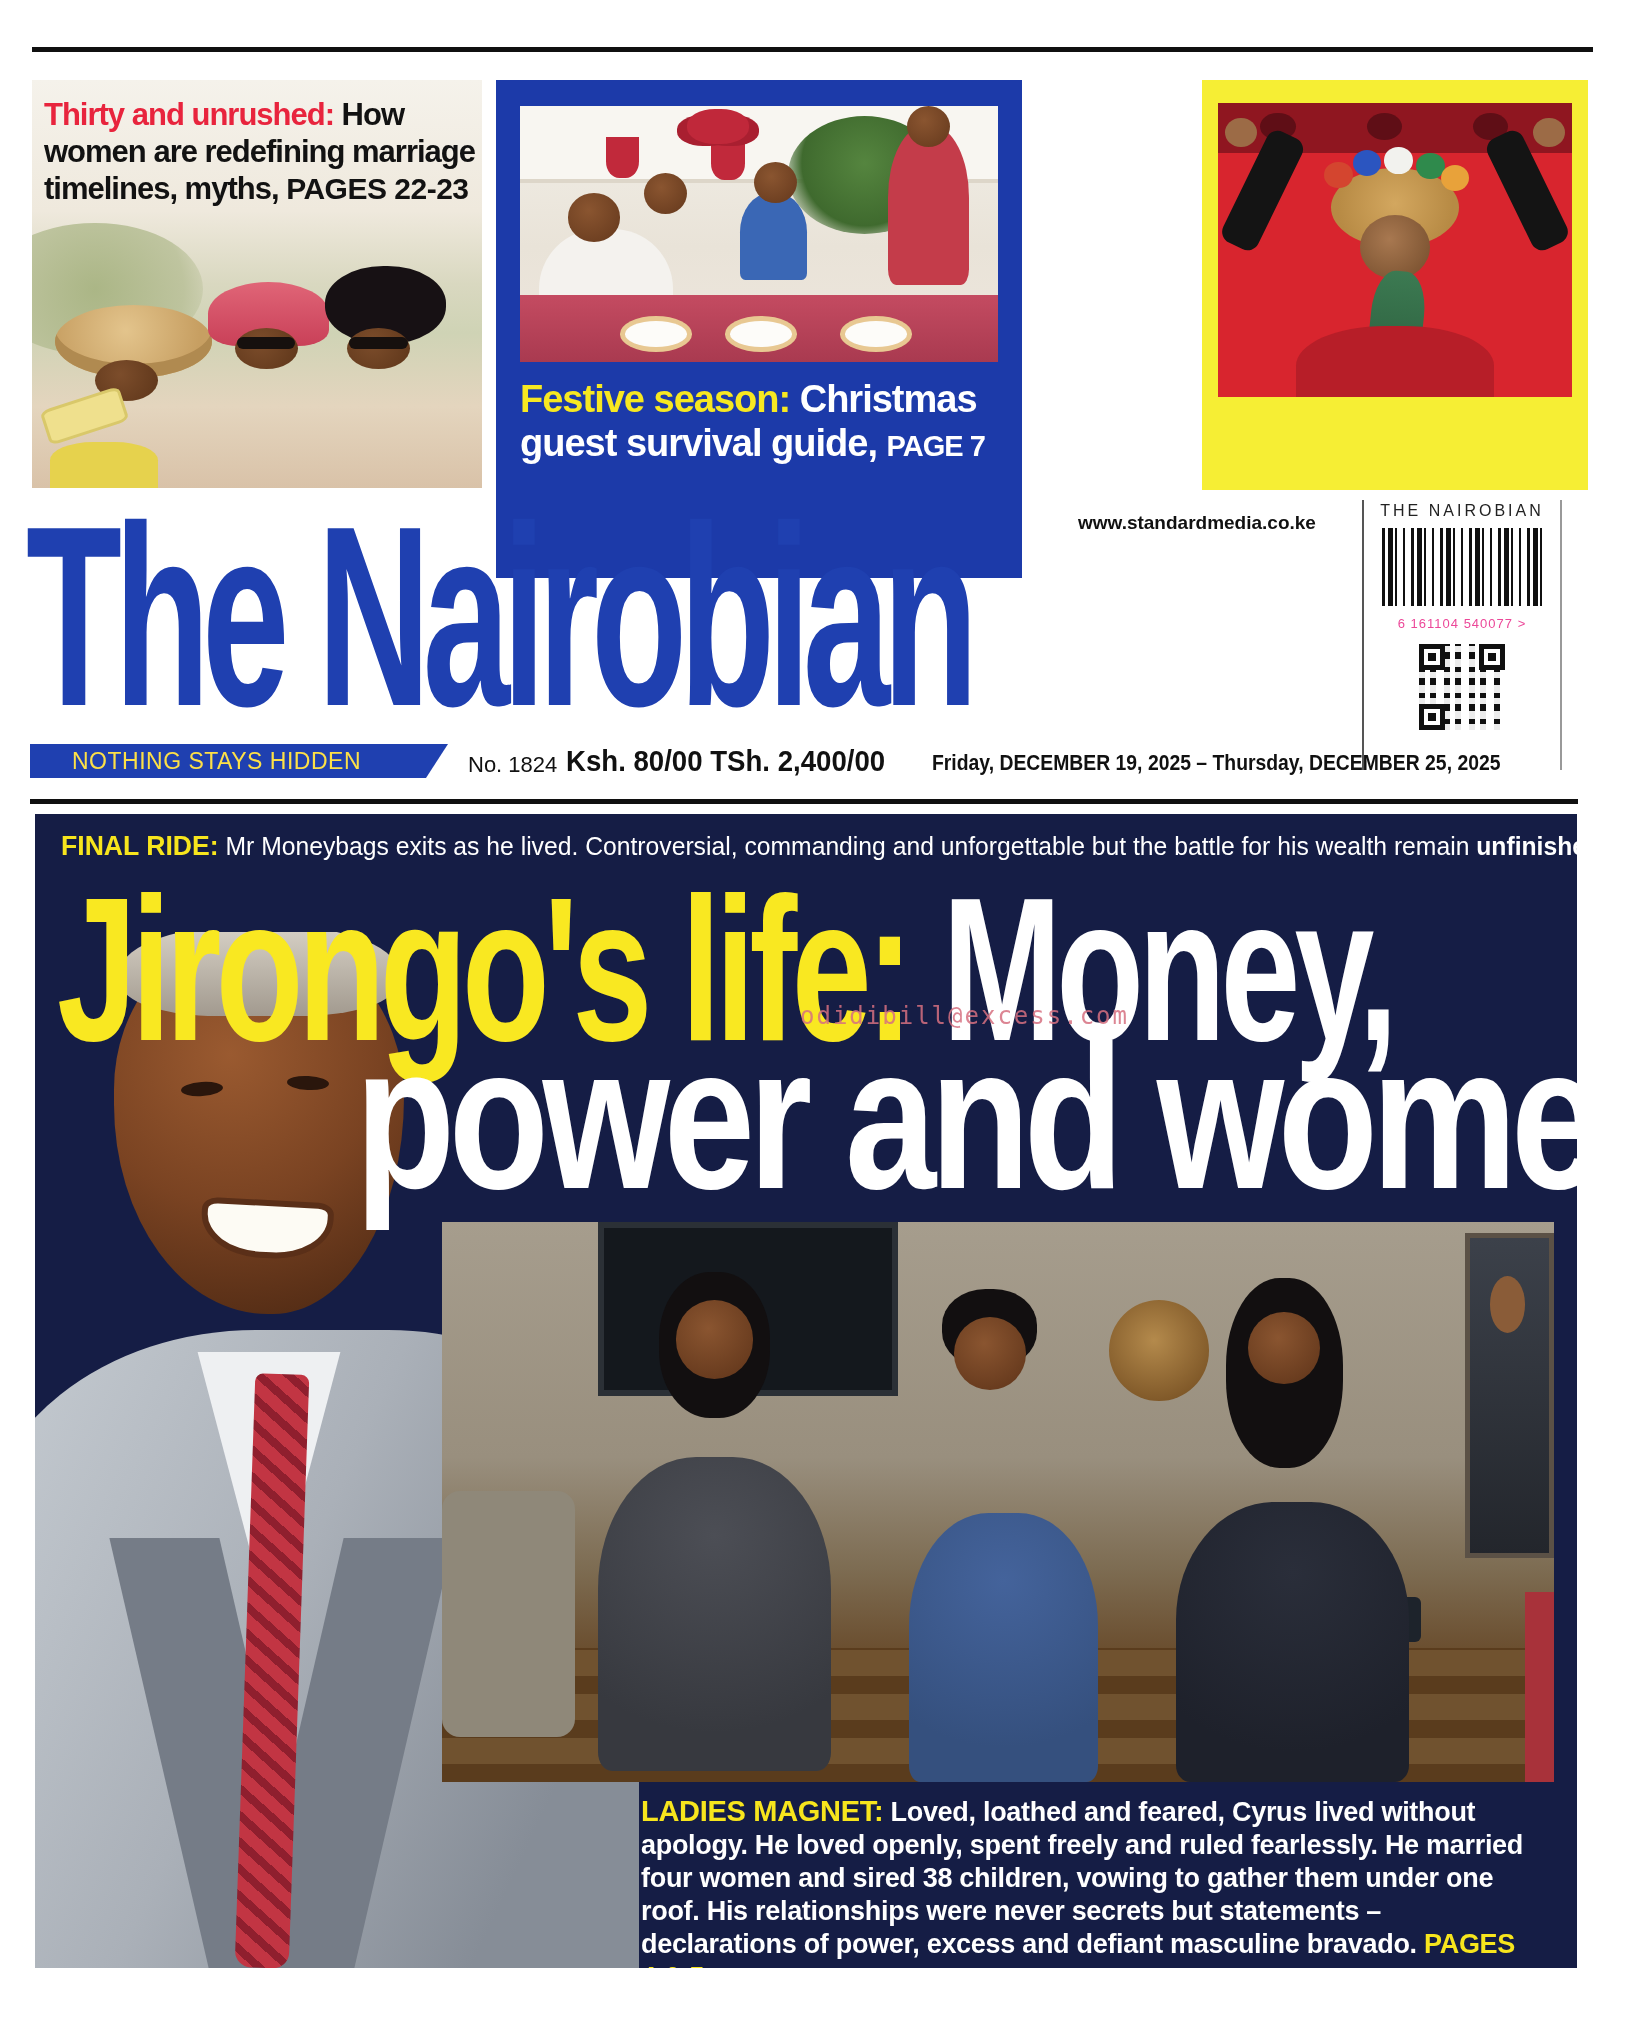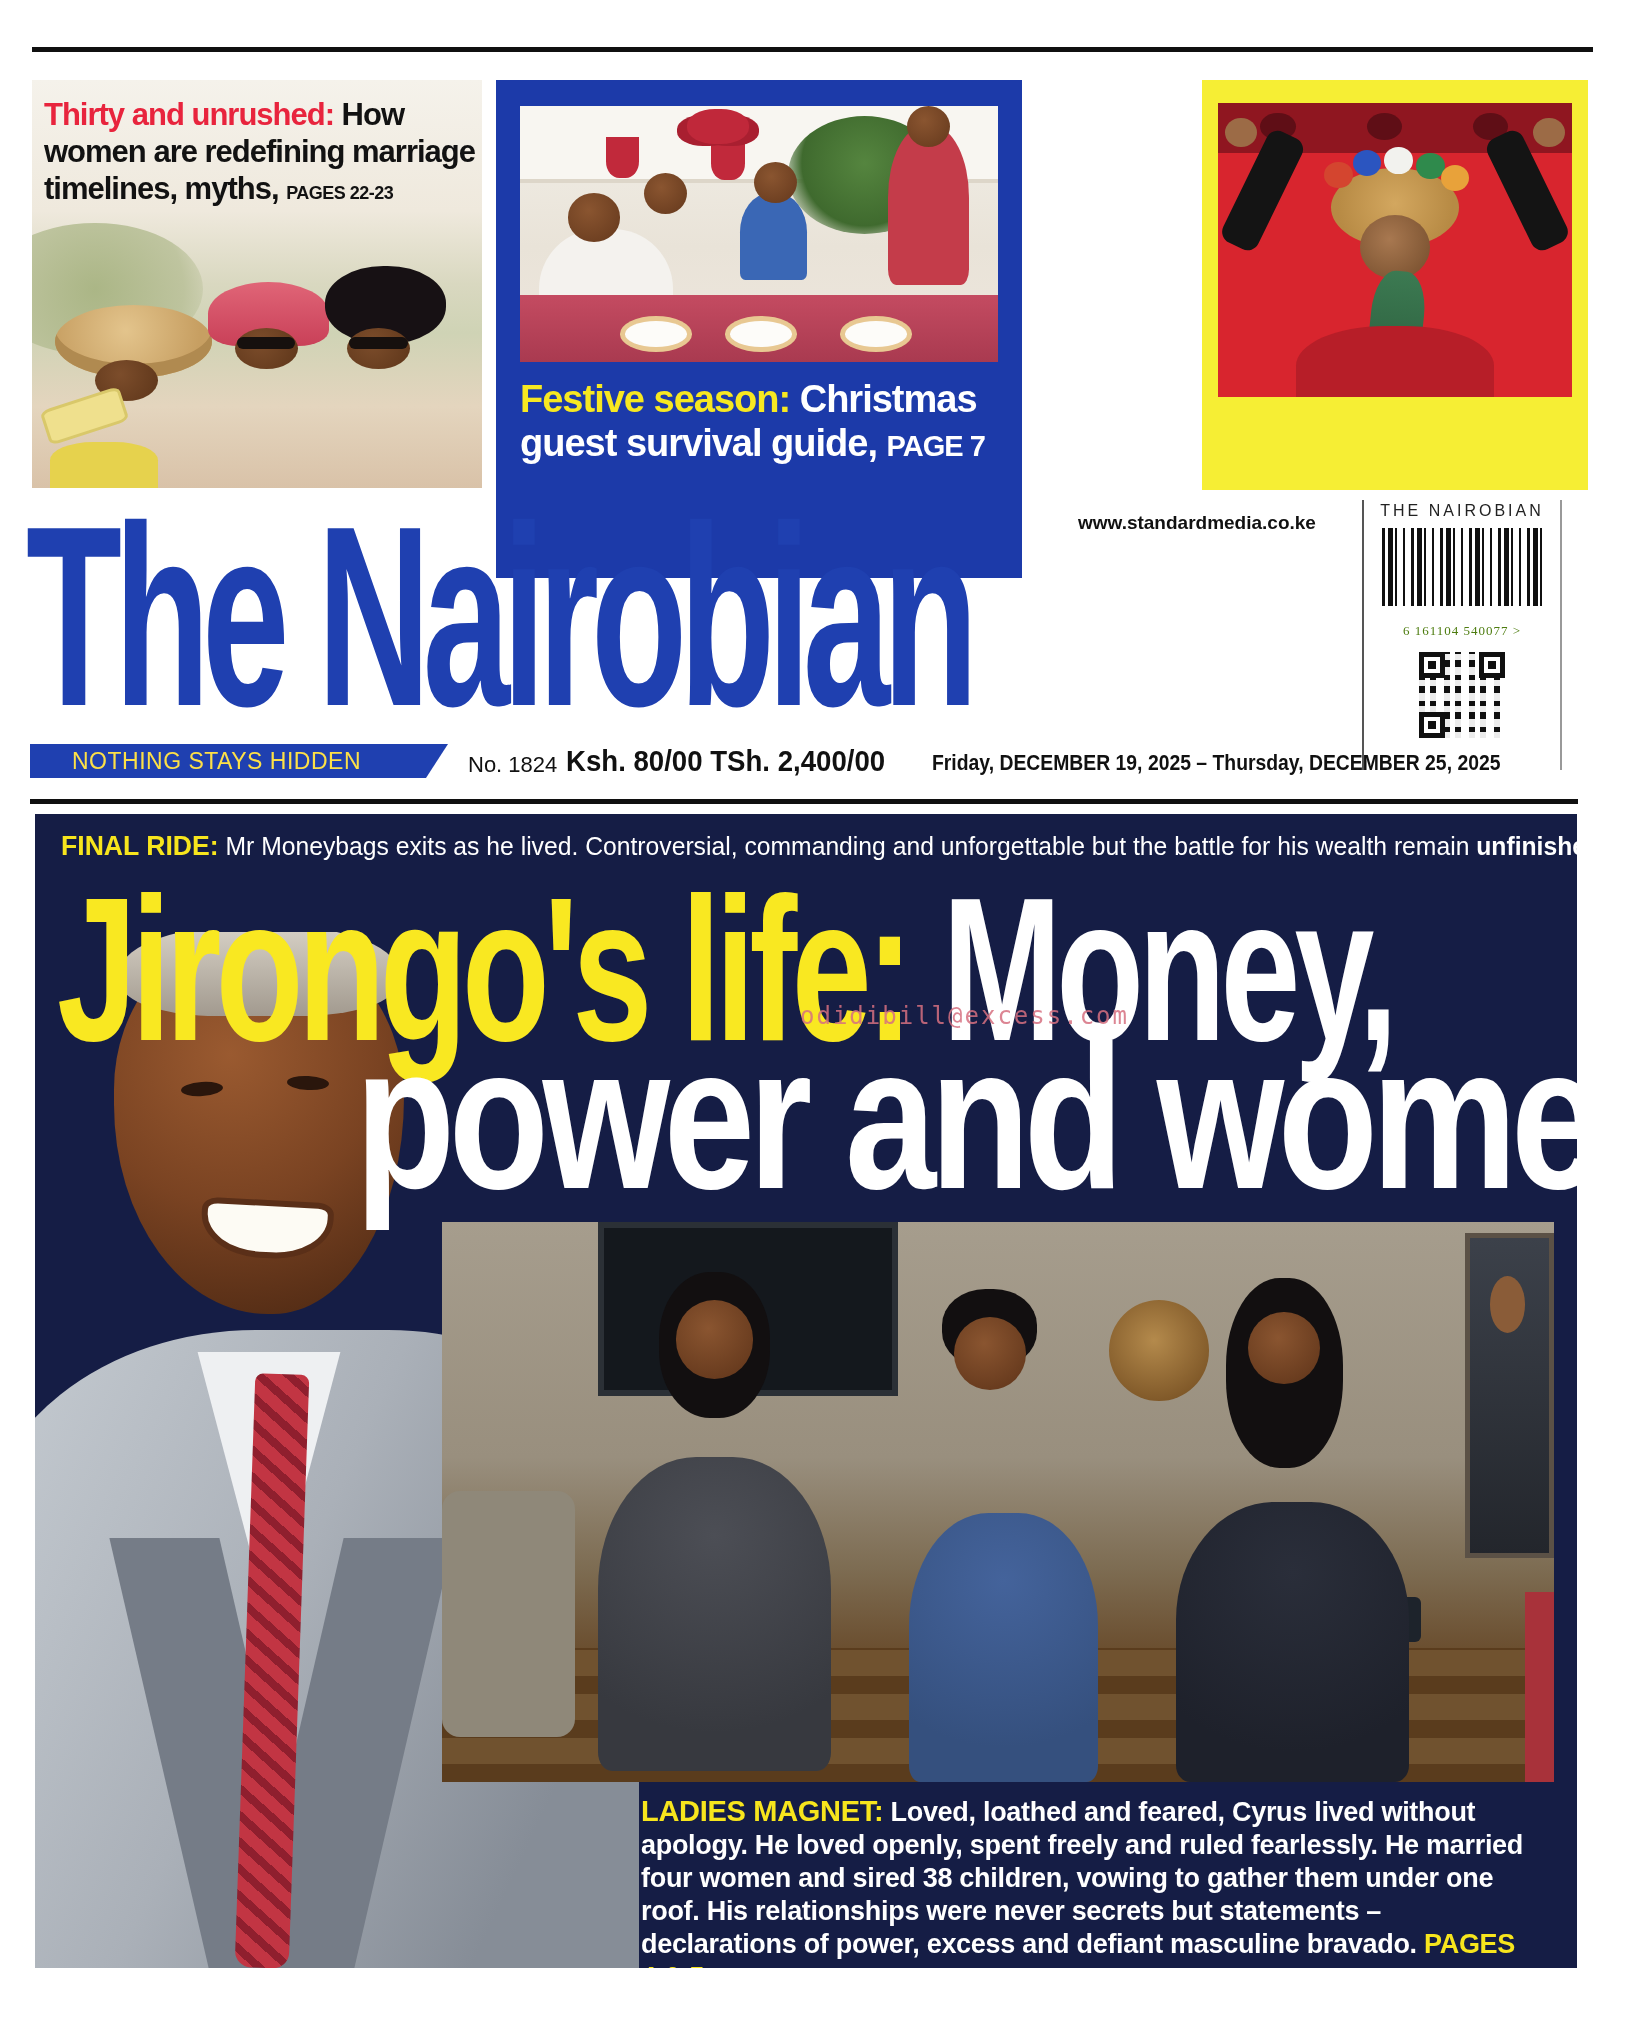--- a/index.html
+++ b/index.html
@@ -9,21 +9,21 @@
 
   .rule-top { left:32px; top:47px; width:1561px; height:5px; background:#101010; }
   .rule-mid { left:30px; top:799px; width:1548px; height:5px; background:#101010; }
 
   
   .teaser-left { left:32px; top:80px; width:450px; height:408px; overflow:hidden;
     background:linear-gradient(180deg,#f5f2eb 0%,#efe9dd 32%,#d9d8c0 50%,#cfd3b5 62%,#e4d5be 80%,#d9c2a8 100%); }
   .tl-text { position:absolute; left:12px; top:16px; width:440px; font-weight:bold;
     font-size:31px; letter-spacing:-1px; line-height:1.2; color:#121212; }
   .tl-red { color:#e8243d; }
-  .tl-pages { font-size:18px; letter-spacing:-0.5px; }
+  .tl-pages { font-size:30px; letter-spacing:-0.5px; }
   .tl-scene { position:absolute; left:0; bottom:0; width:100%; height:56%; }
   .tl-hill { position:absolute; left:-10%; top:-16%; width:48%; height:58%; border-radius:50%; background:radial-gradient(circle,#a3b07c 0%,#b9c098 70%,transparent 100%); opacity:.85; }
   .tl-hat { position:absolute; left:5%; top:20%; width:35%; height:32%; border-radius:50%;
     background:radial-gradient(circle at 45% 35%,#e3c48c,#c79f62 75%); box-shadow:inset 0 -14px 0 #b08a50; }
   .tl-visor { position:absolute; left:39%; top:10%; width:27%; height:28%; border-radius:50% 50% 25% 25%;
     background:linear-gradient(#e06577,#c94058); }
   .tl-hair { position:absolute; left:65%; top:3%; width:27%; height:34%; border-radius:48%; background:#171114; }
   .tl-face { position:absolute; width:14%; height:18%; border-radius:50%; background:radial-gradient(circle at 40% 35%,#7c4d2b,#5d3519); }
   .tl-face.f1 { left:14%; top:44%; } .tl-face.f2 { left:45%; top:30%; } .tl-face.f3 { left:70%; top:30%; }
   .tl-shades { position:absolute; width:13%; height:5%; border-radius:6px; background:#16100e; }
@@ -98,21 +98,21 @@
 
   
   .masthead-title { left:26px; top:488px; white-space:nowrap; color:#1f40b0; font-weight:bold;
     font-size:238px; line-height:1; letter-spacing:-12px; transform:scale(0.66,1.08); transform-origin:left top; }
   .website { left:1078px; top:512px; font-size:19px; font-weight:bold; color:#111; }
 
   .barcode-col { left:1362px; top:500px; width:200px; height:270px; border-left:2px solid #555; border-right:2px solid #999; text-align:center; }
   .bc-title { font-size:16px; letter-spacing:3px; color:#222; margin-top:2px; }
   .bc-bars { margin:8px auto 0; width:160px; height:78px;
     background:repeating-linear-gradient(90deg,#101010 0 3px,#fff 3px 6px,#101010 6px 11px,#fff 11px 13px,#101010 13px 15px,#fff 15px 21px,#101010 21px 23px,#fff 23px 29px); }
-  .bc-digits { font-family:Liberation Serif, serif; font-size:13px; letter-spacing:1px; color:#4d7c0f; margin-top:17px; }
+  .bc-digits { font-family:Liberation Sans, sans-serif; font-size:13px; letter-spacing:1px; color:#ec4899; margin-top:10px; }
   .qr-small { width:96px; height:96px; margin:8px auto 0; }
   .qr-small .fd { width:26px; height:26px; border-width:5px; }
   .qr-small .qr-pat { inset:5px; }
 
   .tagline-bar { left:30px; top:744px; width:418px; height:34px; background:#1f40b0;
     clip-path:polygon(0 0,100% 0,calc(100% - 22px) 100%,0 100%); }
   .tagline-bar span { display:block; padding-left:42px; line-height:34px; color:#fde047; font-weight:normal; font-size:23px; letter-spacing:0.5px; }
   .issue-no { left:468px; top:752px; font-size:22px; color:#111; }
   .price { left:566px; top:744px; font-size:30px; font-weight:bold; color:#111; white-space:nowrap; transform:scaleX(0.92); transform-origin:left top; }
   .dates { left:932px; top:750px; font-size:22px; font-weight:bold; color:#111; white-space:nowrap; transform:scaleX(0.88); transform-origin:left top; }

